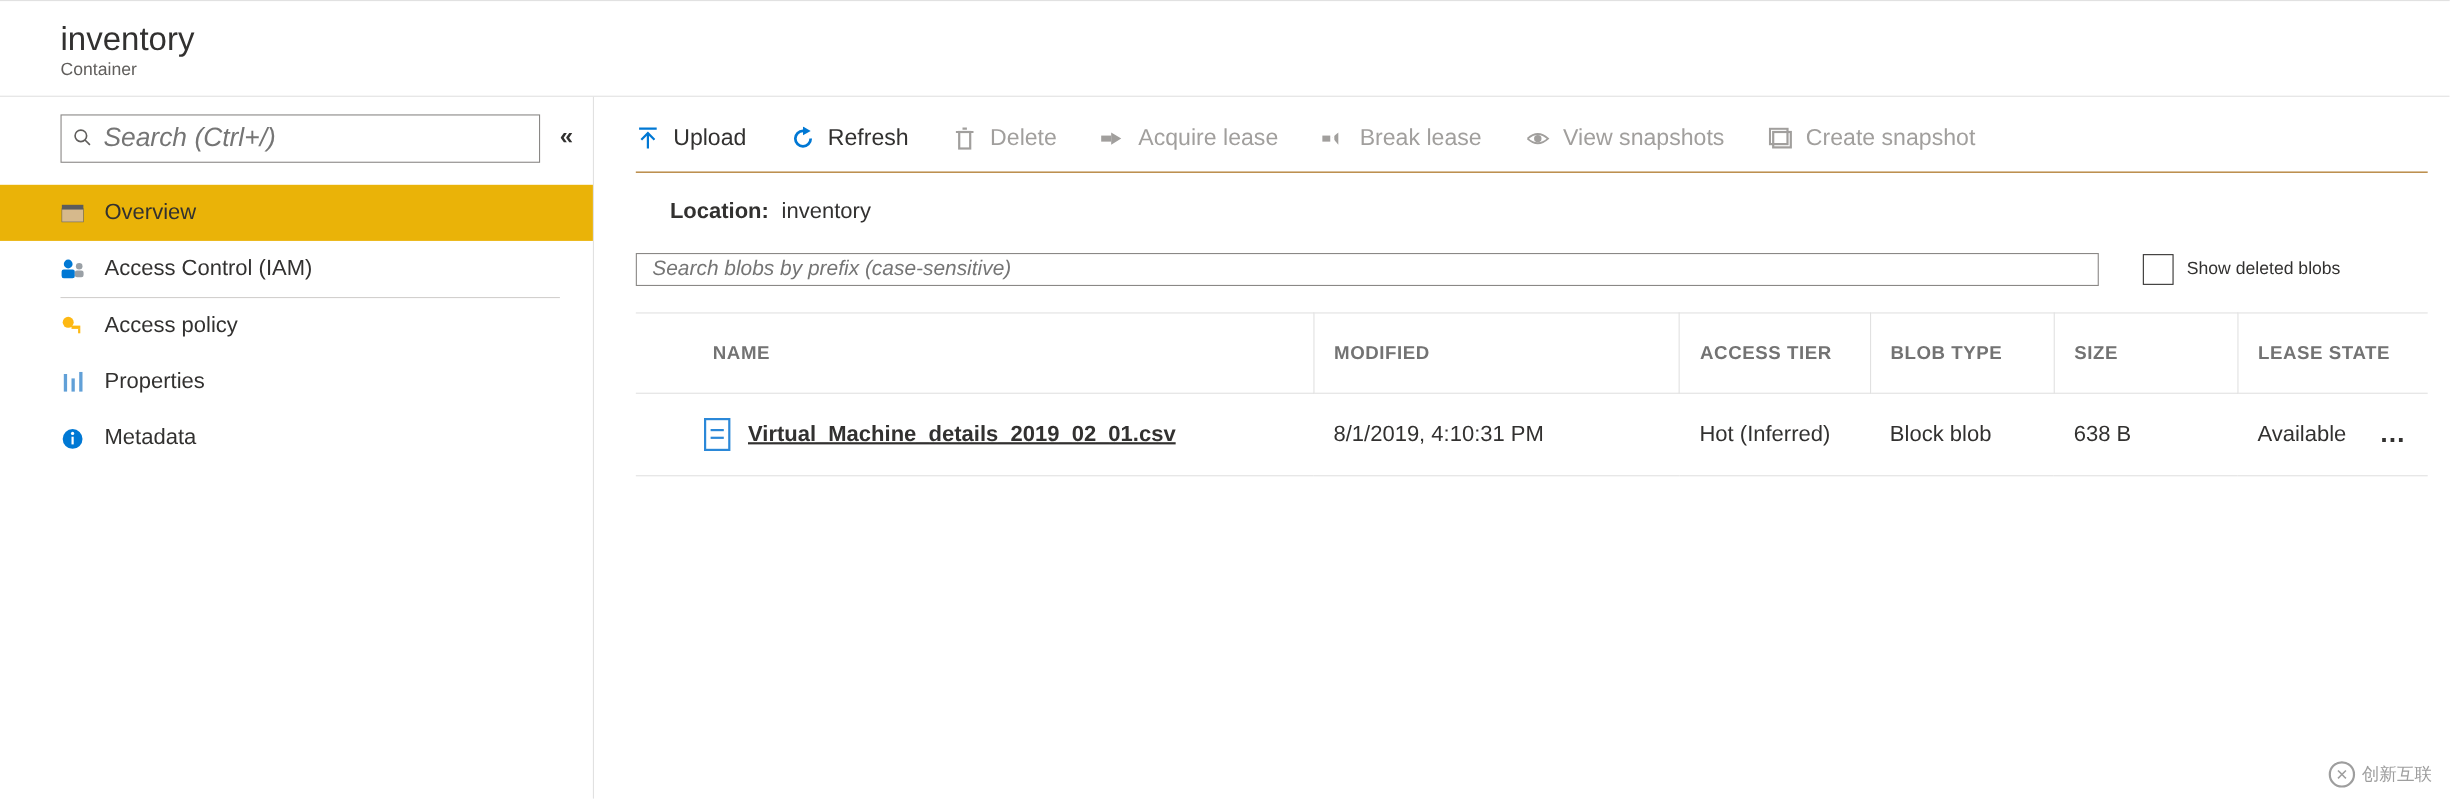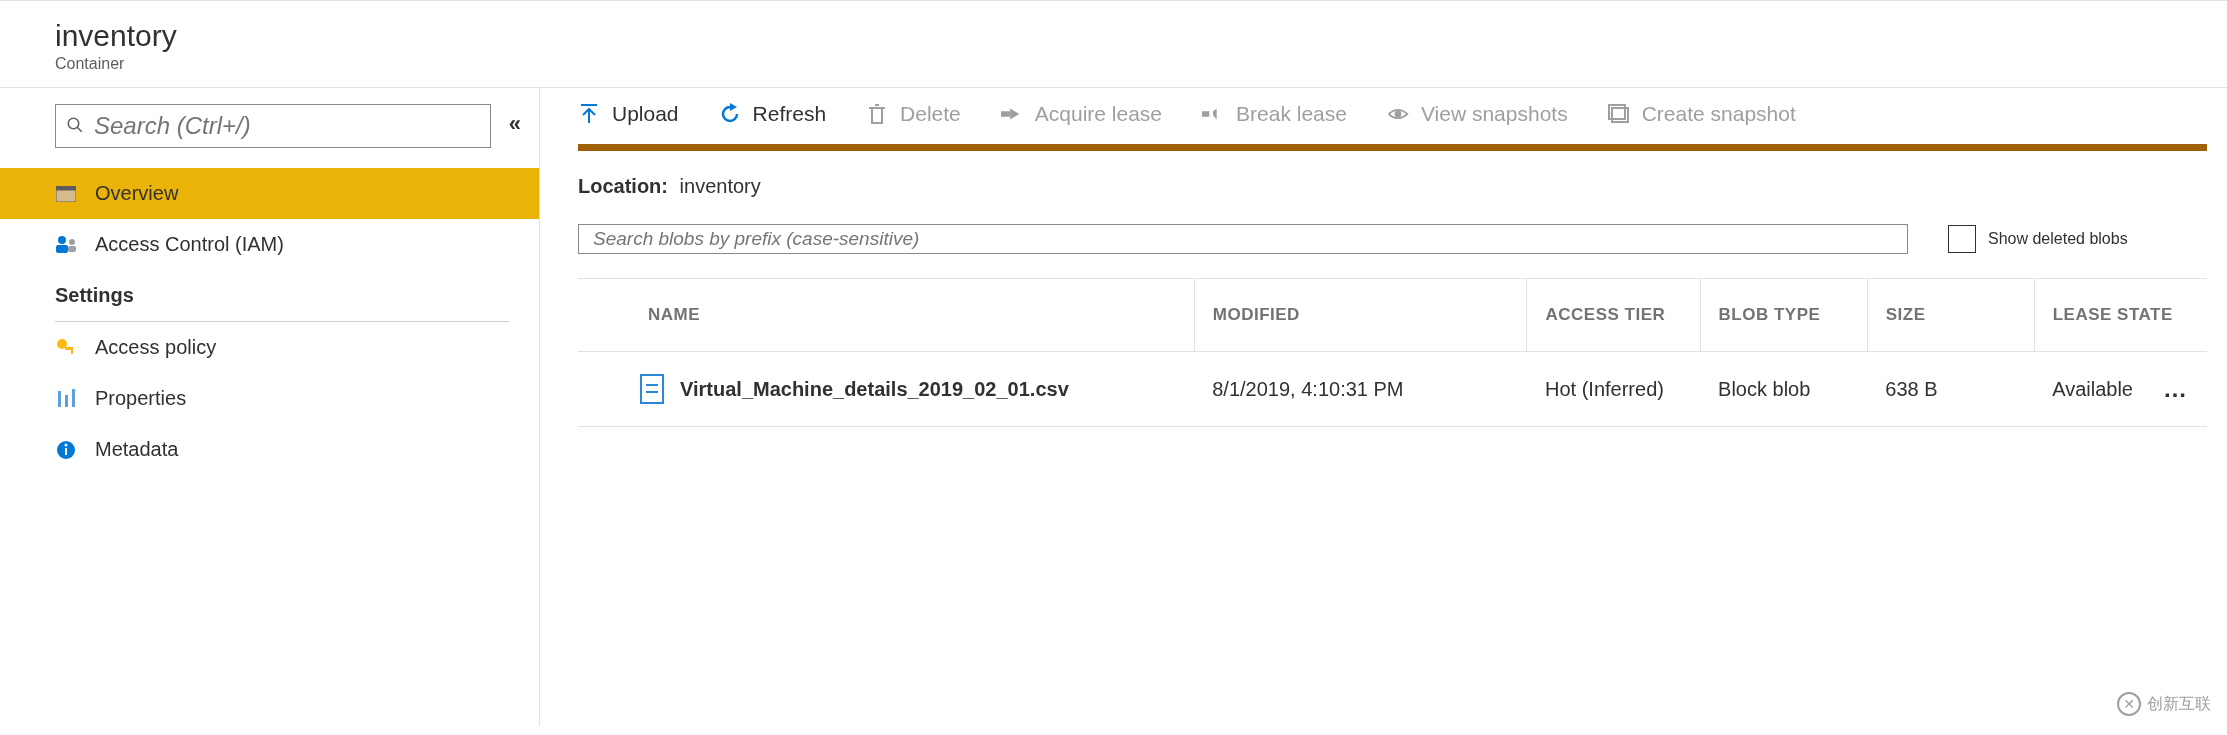--- a/index.html
+++ b/index.html
@@ -111,21 +111,22 @@
     flex: 1;
     padding: 14px 20px 0 38px;
     position: relative;
   }
 
   
   .toolbar {
     display: flex;
     gap: 40px;
     padding-bottom: 18px;
-    border-bottom: 7px solid #a16207;
+    border-bottom: 1px solid #a16207;
+    margin-top: 12px;
   }
   .tb-btn {
     display: inline-flex;
     align-items: center;
     gap: 12px;
     font-size: 21px;
     cursor: pointer;
     color: #323130;
   }
   .tb-btn.disabled {
@@ -139,20 +140,21 @@
     align-items: center;
     justify-content: center;
   }
   .tb-btn:not(.disabled) .tb-icon { color: #0078d4; }
   .tb-btn.disabled .tb-icon { color: #a19f9d; }
 
   
   .location-row {
     padding: 24px 0 26px 0;
     font-size: 20px;
+    margin-left: 31px;
   }
   .location-label {
     font-weight: 700;
     margin-right: 6px;
   }
 
   
   .filter-row {
     display: flex;
     align-items: center;
@@ -220,21 +222,21 @@
   .file-icon-box::before,
   .file-icon-box::after {
     content: "";
     position: absolute;
     left: 4px; right: 4px;
     height: 2px;
     background: #2b88d8;
   }
   .file-icon-box::before { top: 8px; }
   .file-icon-box::after { top: 15px; }
-  .row-name { font-weight: 600; }
+  .row-name { font-weight: 600; text-decoration: underline; }
   .more-btn {
     font-size: 24px;
     font-weight: 700;
     letter-spacing: 2px;
     cursor: pointer;
     text-align: center;
   }
 
   
   .watermark {
@@ -294,21 +296,20 @@
         <svg width="22" height="20" viewBox="0 0 22 20">
             <circle cx="7" cy="5" r="4" fill="#0078d4"></circle>
             <rect x="1" y="10" width="12" height="8" rx="2" fill="#0078d4"></rect>
             <circle cx="17" cy="7" r="3" fill="#9aa0a6"></circle>
             <rect x="13" y="11" width="8" height="6" rx="2" fill="#9aa0a6"></rect>
           </svg>
       </span>
       <span>Access Control (IAM)</span>
     </div>
 
-    <div class="nav-group-label">Settings</div>
     <hr class="nav-divider">
 
     <div class="nav-item">
       <span class="icon-slot">
         <svg width="20" height="20" viewBox="0 0 20 20">
             <circle cx="6" cy="6" r="5" fill="#fdb813"></circle>
             <rect x="9" y="9" width="8" height="3" fill="#fdb813"></rect>
             <rect x="15" y="12" width="2" height="4" fill="#fdb813"></rect>
           </svg>
       </span>

